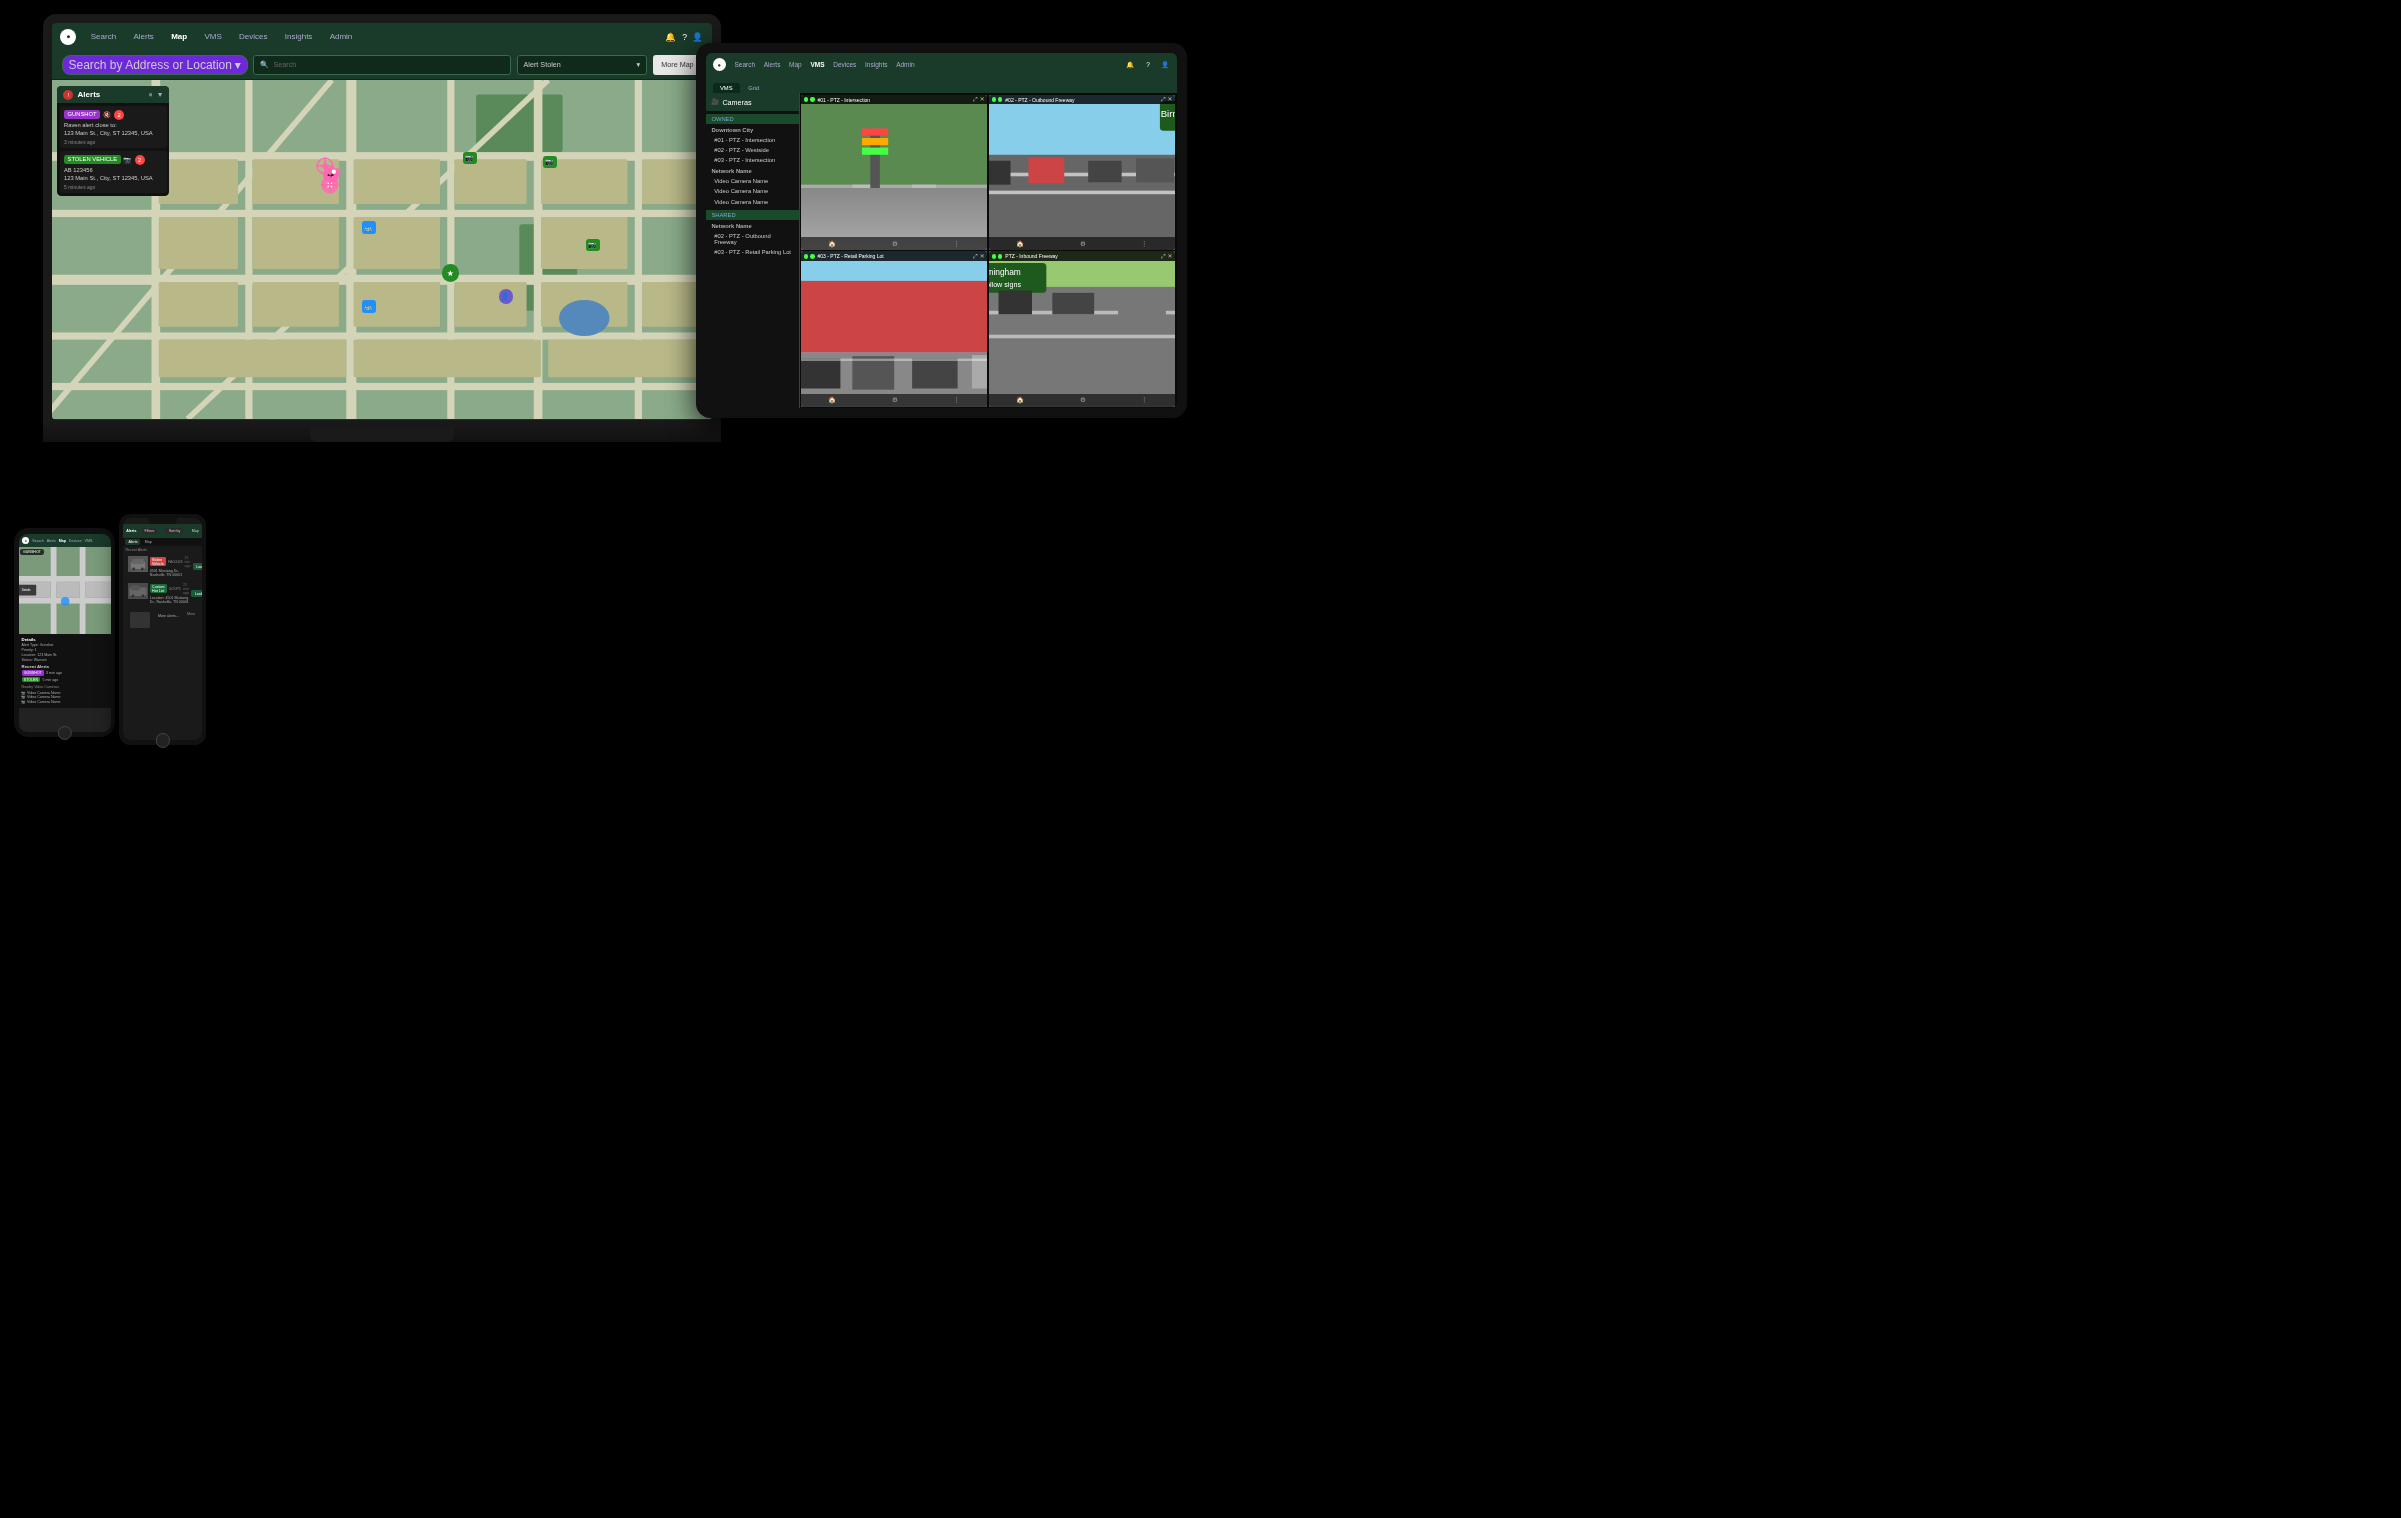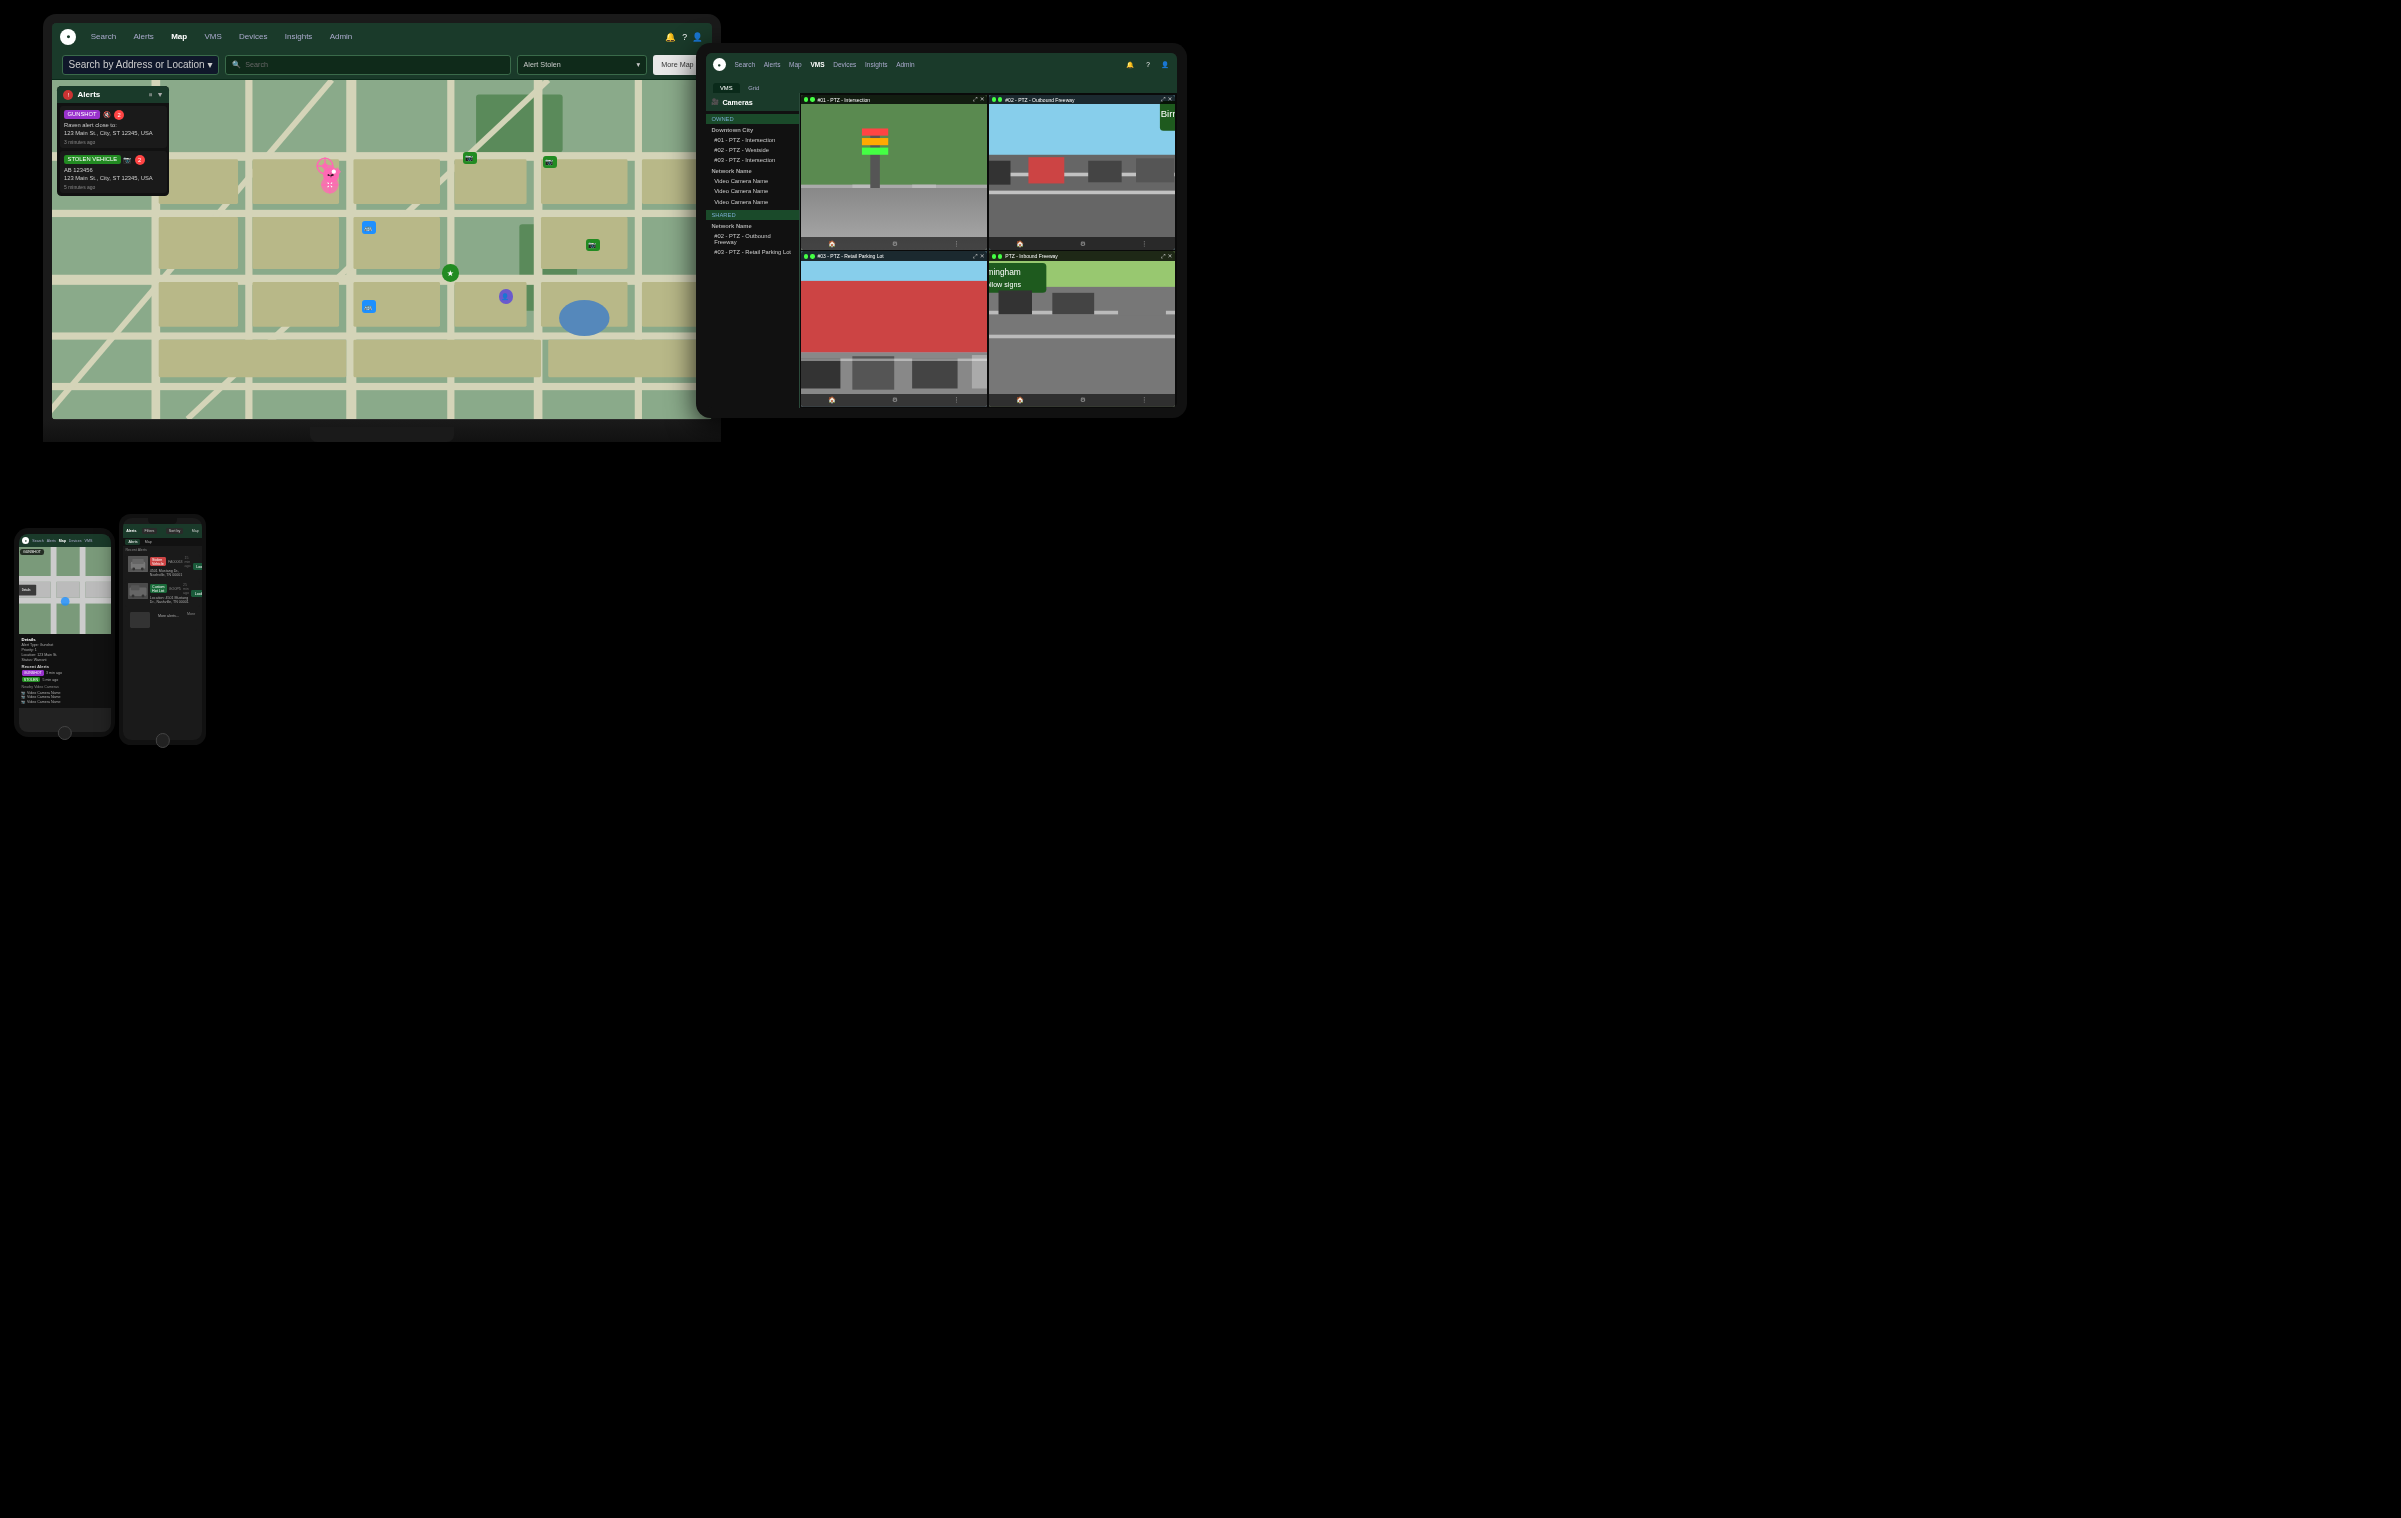--- a/index.html
+++ b/index.html
@@ -96,26 +96,26 @@
     .search-bar-area {
       background: #1a3a2a;
       height: 30px;
       display: flex;
       align-items: center;
       padding: 0 10px;
       gap: 5.8px;
       border-bottom: 0.7px solid #0a2a1a;
     }
     .search-dropdown {
-      background: #0f172a;
+      background: #6d28d9;
       border: 0.7px solid #3a6a4a;
-      border-radius: 3px;
+      border-radius: 8px;
       padding: 2.9px 5.8px;
       color: #ccc;
-      font-size: 10px;
+      font-size: 12px;
       display: flex;
       align-items: center;
       gap: 2.9px;
       height: 20px;
       cursor: pointer;
     }
     .search-input-box {
       background: #0f2a1a;
       border: 0.7px solid #3a6a4a;
       border-radius: 2.9px;
@@ -366,21 +366,21 @@
     .cameras-header {
       background: #1a3a2a;
       padding: 4.3px 5.8px;
       display: flex;
       align-items: center;
       gap: 2.9px;
     }
     .cameras-title {
       color: #fff;
       font-size: 7.2px;
-      font-weight: bold;
+      font-weight: normal;
     }
     .cameras-section-label {
       background: #1a4a2a;
       color: #7ac;
       font-size: 5.8px;
       padding: 2.2px 5.8px;
       margin-top: 2.9px;
     }
     .camera-group-name {
       color: #aaa;

